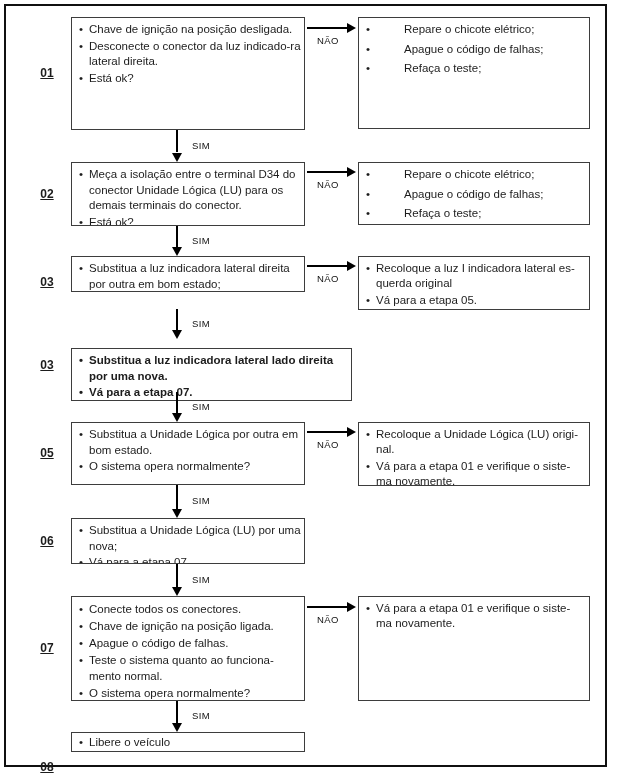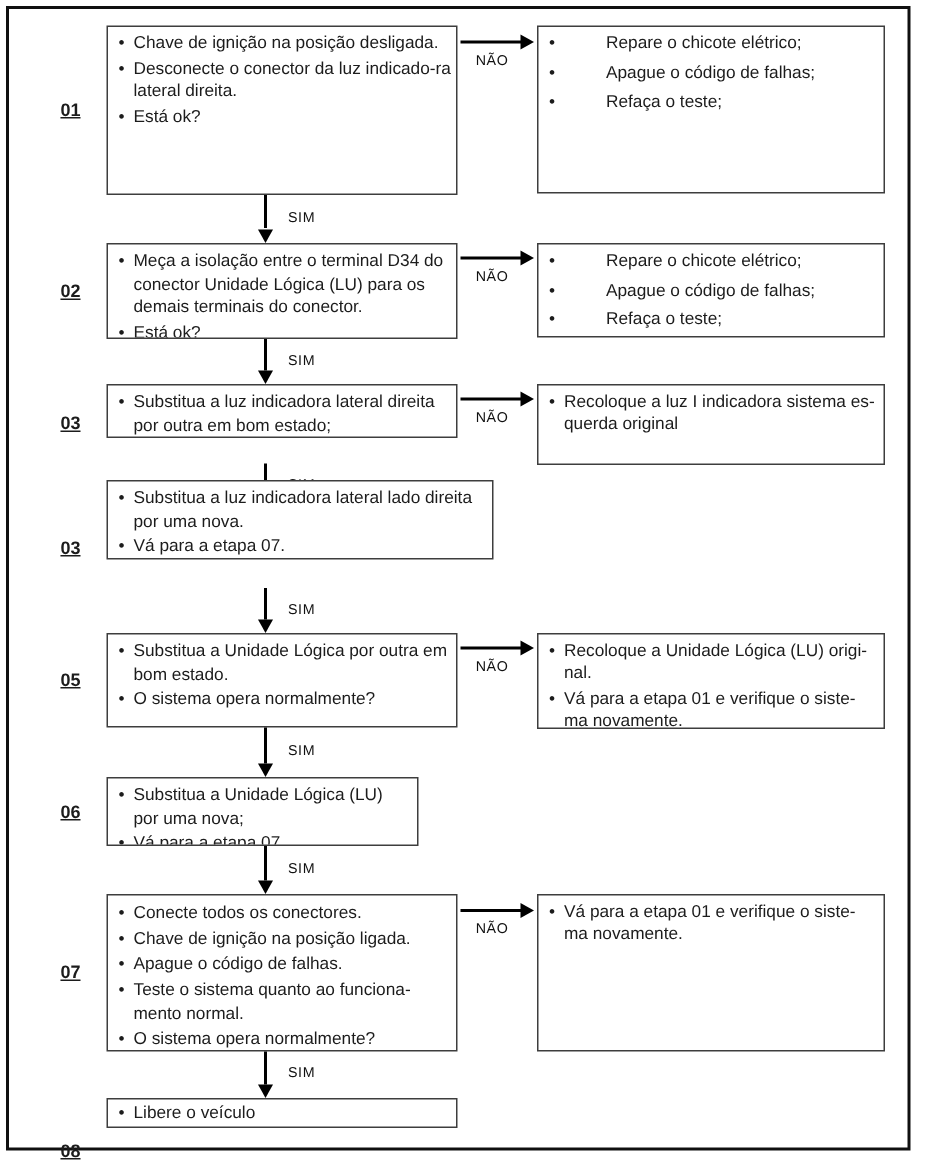--- a/index.html
+++ b/index.html
@@ -128,32 +128,36 @@
     <li>
         <span class="dot"></span>
         <span class="txt">O sistema opera normalmente?</span>
       </li>
   </ul>
 </div>
 <div class="box rbox" style="left:358px;top:256px;width:232px;height:54px;">
   <ul class="bullets">
     <li>
         <span class="dot"></span>
-        <span class="txt">Recoloque a luz I indicadora sistema es-querda original</span>
+        <span class="txt">Recoloque a luz I indicadora lateral es-querda original</span>
+      </li>
+    <li>
+        <span class="dot"></span>
+        <span class="txt">Vá para a etapa 05.</span>
       </li>
   </ul>
 </div>
 <div class="hline" style="top:265px"></div>
 <div class="hhead" style="top:261px"></div>
 <div class="naolbl" style="top:273px">NÃO</div>
 <div class="vline" style="top:309px;height:21px"></div>
 <div class="vhead" style="top:330px"></div>
 <div class="simlbl" style="top:318px">SIM</div>
 
-<div class="box" style="left:71px;top:320px;width:258px;height:53px;">
+<div class="box" style="left:71px;top:348px;width:281px;height:53px;font-weight:bold;">
   <ul class="bullets">
     <li>
         <span class="dot"></span>
         <span class="txt">Substitua a luz indicadora lateral lado direita por uma nova.</span>
       </li>
     <li>
         <span class="dot"></span>
         <span class="txt">Vá para a etapa 07.</span>
       </li>
   </ul>
@@ -186,21 +190,21 @@
       </li>
   </ul>
 </div>
 <div class="hline" style="top:431px"></div>
 <div class="hhead" style="top:427px"></div>
 <div class="naolbl" style="top:439px">NÃO</div>
 <div class="vline" style="top:485px;height:24px"></div>
 <div class="vhead" style="top:509px"></div>
 <div class="simlbl" style="top:495px">SIM</div>
 
-<div class="box" style="left:71px;top:518px;width:208px;height:46px;">
+<div class="box" style="left:71px;top:518px;width:234px;height:46px;">
   <ul class="bullets">
     <li>
         <span class="dot"></span>
         <span class="txt">Substitua a Unidade Lógica (LU) por uma nova;</span>
       </li>
     <li>
         <span class="dot"></span>
         <span class="txt">Vá para a etapa 07.</span>
       </li>
   </ul>

